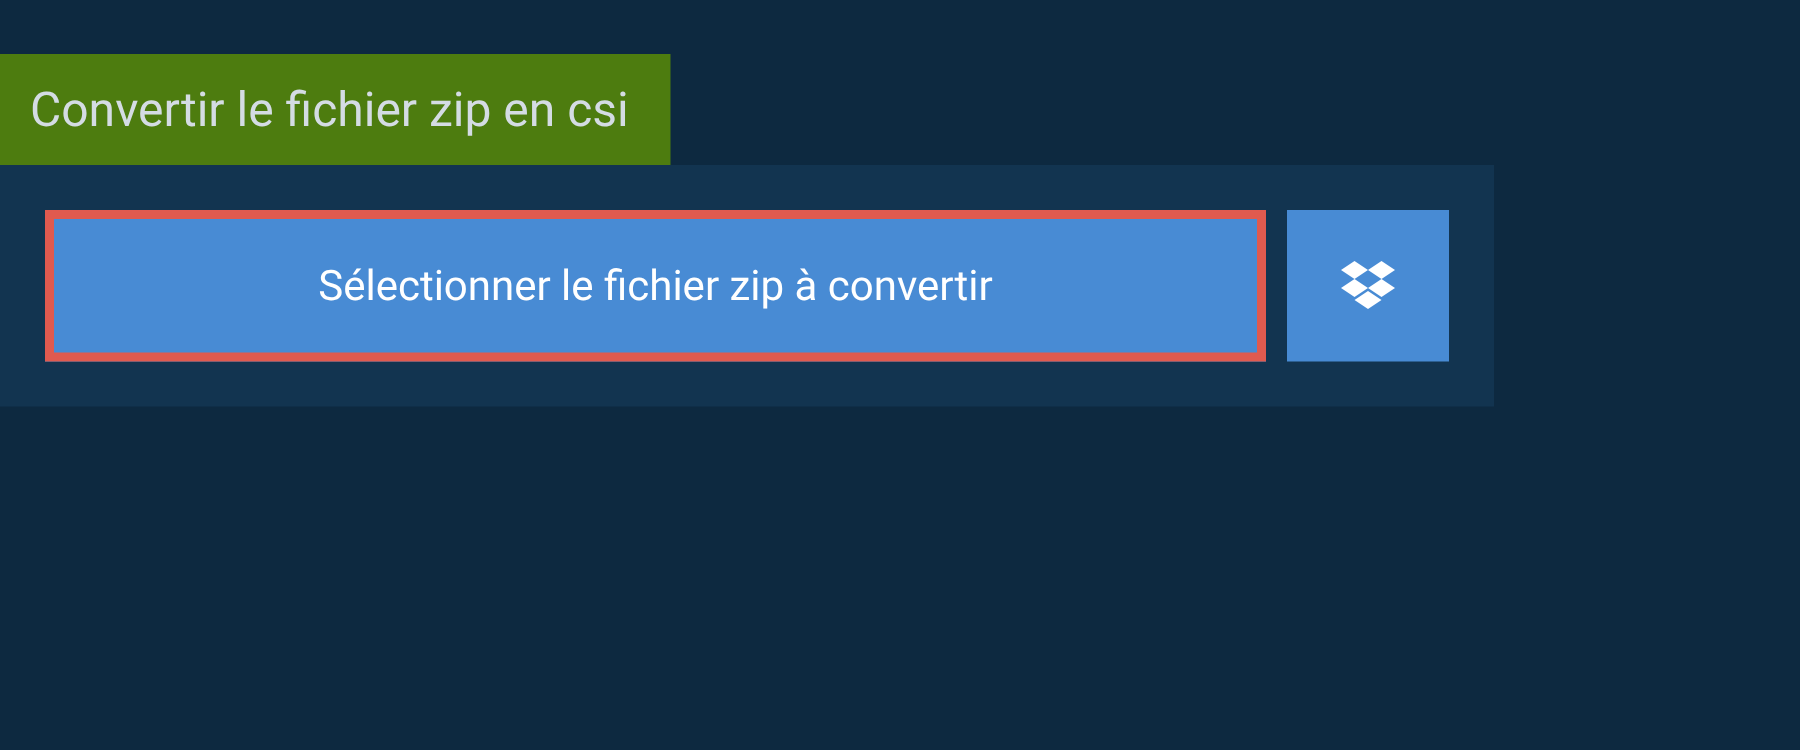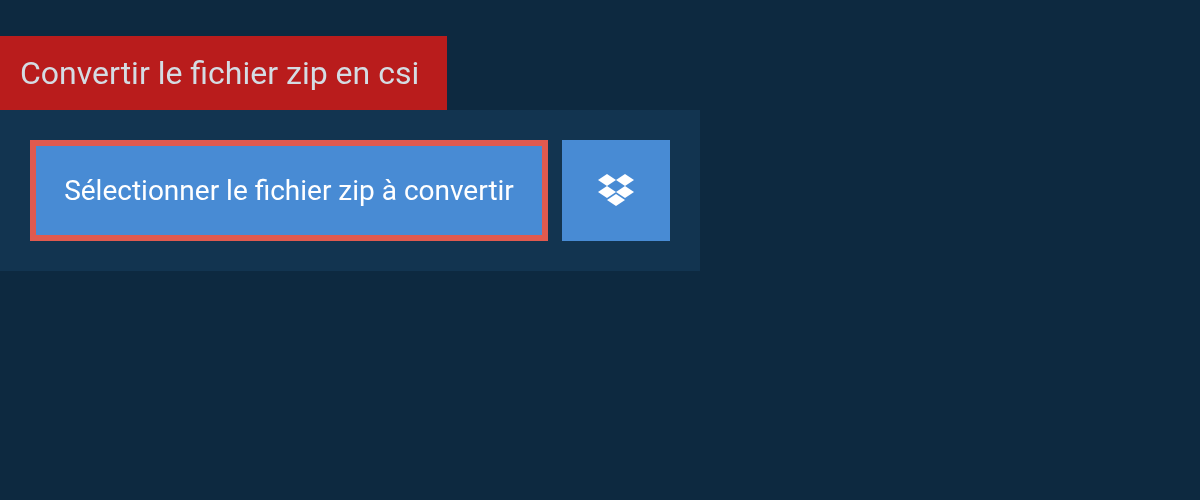--- a/index.html
+++ b/index.html
@@ -12,32 +12,32 @@
       height: 500px;
       background: #0d2940;
       font-family: -apple-system, BlinkMacSystemFont, "Segoe UI", Roboto, Helvetica, Arial, sans-serif;
       overflow: hidden;
     }
     .container {
       padding: 0;
     }
     .title-tab {
       display: inline-block;
-      background: #b91c1c;
+      background: #4d7c0f;
       color: #d4dce3;
       font-size: 32px;
       font-weight: 400;
       padding: 18px 28px 18px 20px;
       margin-top: 36px;
       margin-left: 0;
     }
     .panel {
       background: #123450;
       padding: 30px 30px 30px 30px;
-      width: 700px;
+      width: 996px;
       margin-top: 0;
     }
     .button-row {
       display: flex;
       gap: 14px;
       align-items: stretch;
     }
     .select-button {
       flex: 1;
       background: #488bd4;

